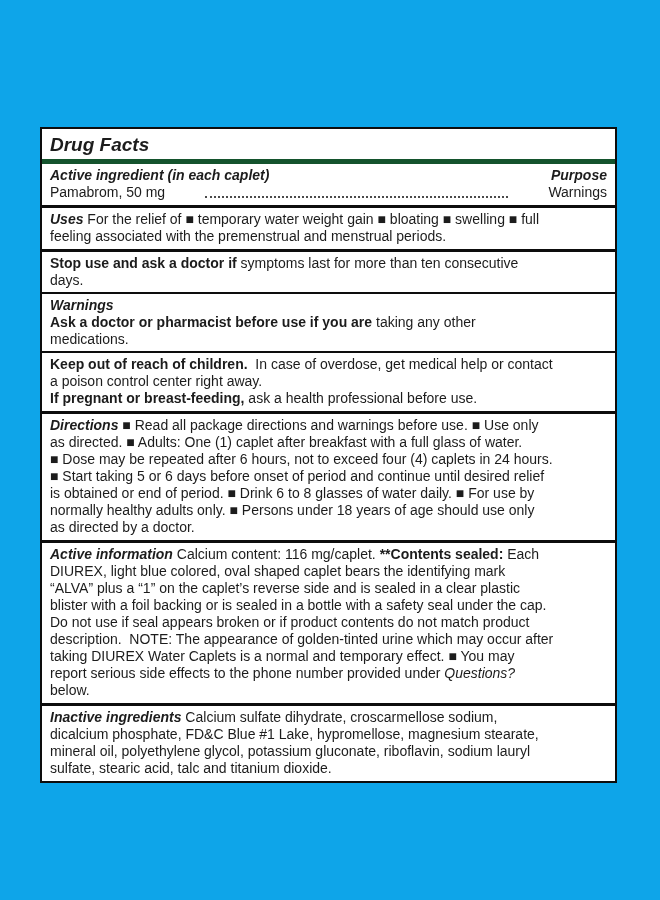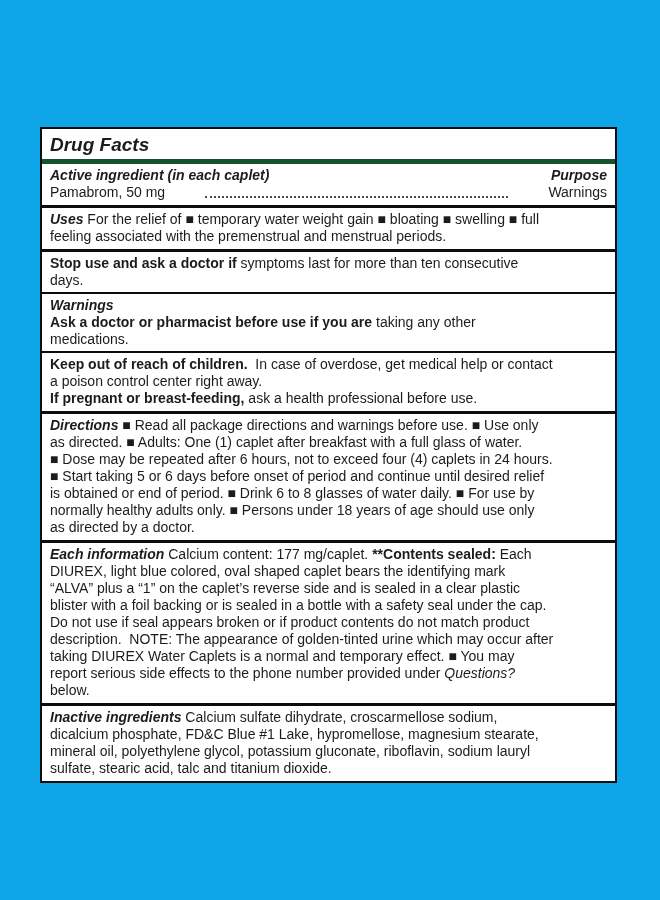--- a/index.html
+++ b/index.html
@@ -114,21 +114,21 @@
       <p class="rich"><span class="r-bi">Directions</span><span> ■ Read all package directions and warnings before use. ■ Use only
 as directed. ■ Adults: One (1) caplet after breakfast with a full glass of water.
 ■ Dose may be repeated after 6 hours, not to exceed four (4) caplets in 24 hours.
 ■ Start taking 5 or 6 days before onset of period and continue until desired relief
 is obtained or end of period. ■ Drink 6 to 8 glasses of water daily. ■ For use by
 normally healthy adults only. ■ Persons under 18 years of age should use only
 as directed by a doctor.</span></p>
     </div>
 
     <div class="sec major">
-      <p class="rich"><span class="r-bi">Each information</span><span> Calcium content: 177 mg/caplet. </span><span class="r-b">**Contents sealed:</span><span> Each
+      <p class="rich"><span class="r-bi">Active information</span><span> Calcium content: 116 mg/caplet. </span><span class="r-b">**Contents sealed:</span><span> Each
 DIUREX, light blue colored, oval shaped caplet bears the identifying mark
 “ALVA” plus a “1” on the caplet’s reverse side and is sealed in a clear plastic
 blister with a foil backing or is sealed in a bottle with a safety seal under the cap.
 Do not use if seal appears broken or if product contents do not match product
 description.  NOTE: The appearance of golden-tinted urine which may occur after
 taking DIUREX Water Caplets is a normal and temporary effect. ■ You may
 report serious side effects to the phone number provided under </span><span class="r-i">Questions?</span><span>
 below.</span></p>
     </div>
 

